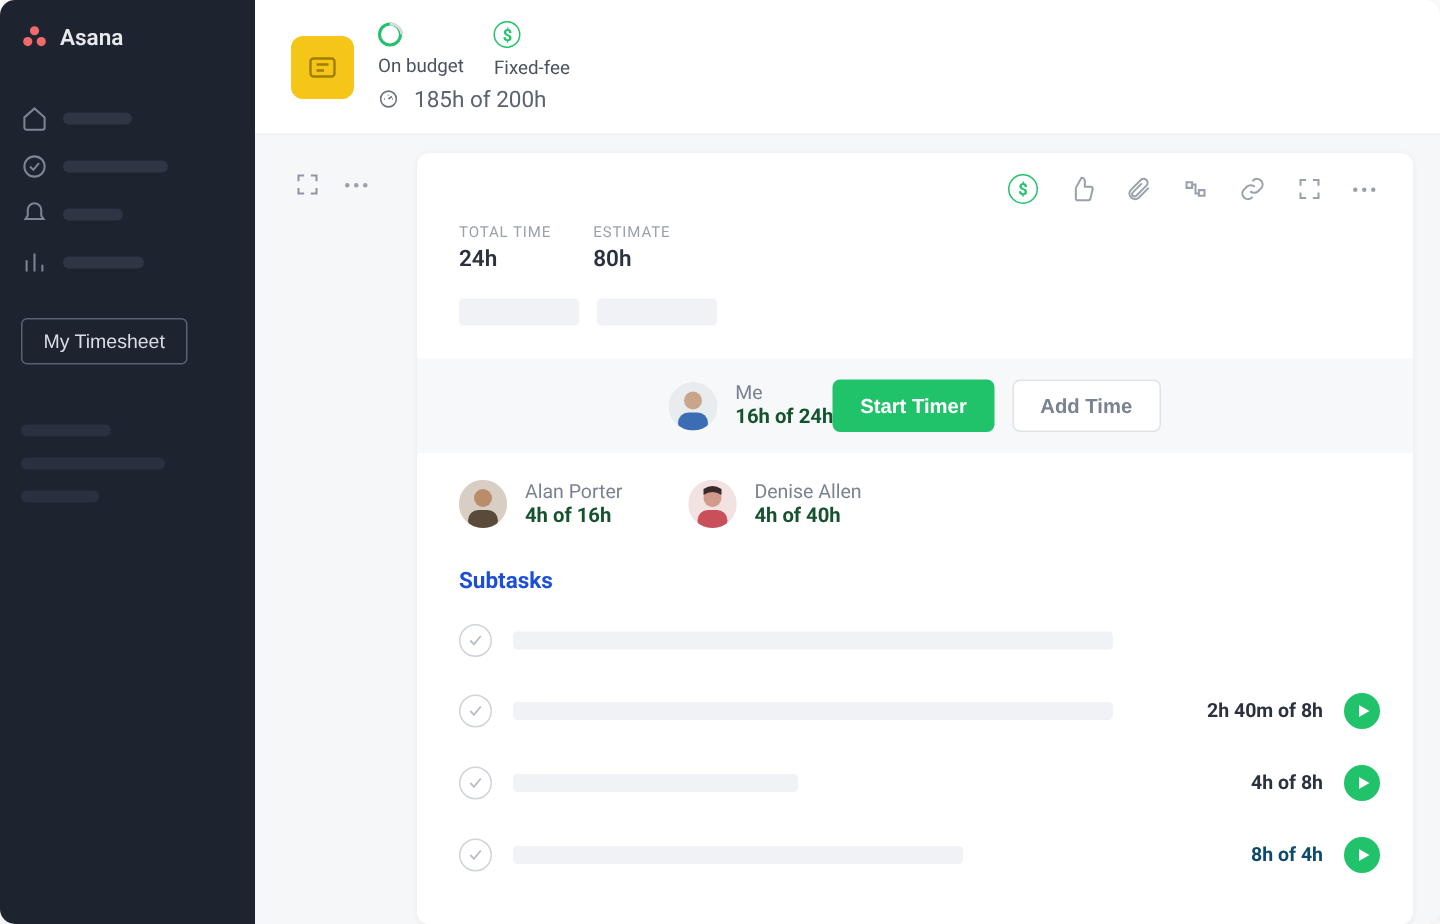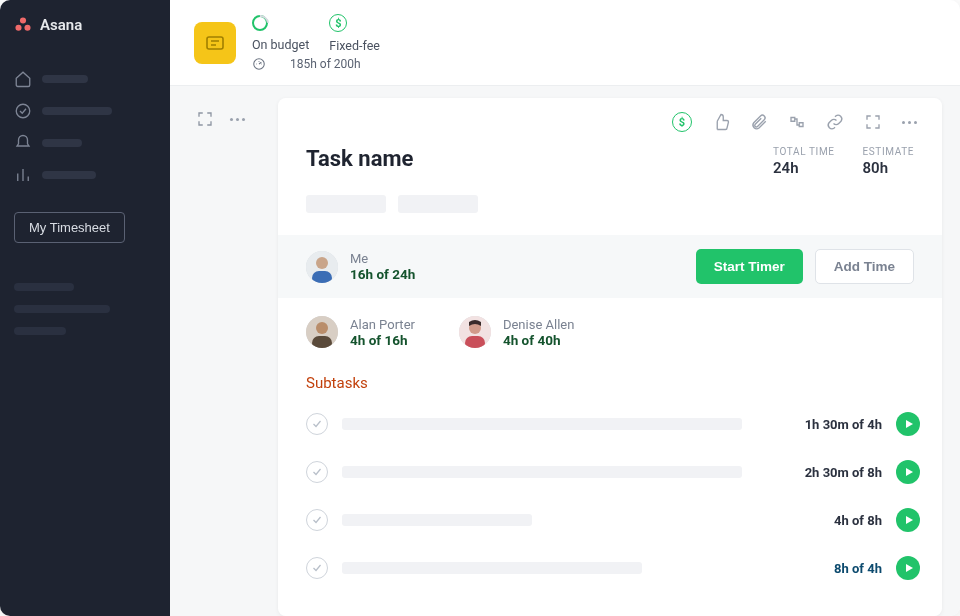--- a/index.html
+++ b/index.html
@@ -18,21 +18,21 @@
 .main { flex: 1; display: flex; flex-direction: column; background: #f6f7f8; min-width: 0; }
 .topbar { background: #fff; border-bottom: 1px solid #eceef0; padding: 14px 24px; display: flex; align-items: center; gap: 16px; }
 .proj-icon { width: 42px; height: 42px; background: #f5c518; border-radius: 8px; display: flex; align-items: center; justify-content: center; color: #a07f00; }
 .proj-head { display: flex; flex-direction: column; gap: 4px; }
 .proj-row1 { display: flex; align-items: center; gap: 20px; }
 .proj-title { font-size: 20px; font-weight: 700; color: #1f2430; }
 .badge { display: flex; align-items: flex-start; gap: 6px; font-size: 12.5px; color: #4a5260; flex-direction: column; }
 .badge .ring { width: 16px; height: 16px; border-radius: 50%; border: 2.5px solid #21c36a; position: relative; }
 .badge .ring::after { content:""; position:absolute; inset:-2.5px; border-radius:50%; border:2.5px solid transparent; border-top-color:#d6dbe0; transform: rotate(40deg); }
 .badge .dollar { width: 18px; height: 18px; border-radius: 50%; border: 1.8px solid #21c36a; color: #21c36a; font-size: 11px; font-weight: 700; display:flex; align-items:center; justify-content:center; }
-.proj-row2 { display: flex; align-items: center; gap: 24px; font-size: 12px; color: #5b6372; }
+.proj-row2 { display: flex; align-items: center; gap: 10px; font-size: 15px; color: #5b6372; }
 .proj-row2 svg { color: #6a7280; }
 
 .body { flex: 1; padding: 12px 18px 0 12px; display: flex; gap: 16px; min-height: 0; }
 .leftpad { flex-shrink: 0; width: 80px; display: flex; align-items: flex-start; justify-content: space-between; padding: 12px 14px 0 14px; color: #8f96a3; }
 .leftpad .ibtn { width: 18px; height: 18px; cursor: pointer; }
 .dots { display: flex; gap: 3px; align-items: center; }
 .dots span { width: 3px; height: 3px; background: #9aa1ad; border-radius: 50%; }
 
 .card { flex: 1; background: #fff; border-radius: 8px; box-shadow: 0 1px 4px rgba(20,25,40,0.06); overflow-y: auto; padding-bottom: 28px; }
 .card-toolbar { display: flex; justify-content: flex-end; gap: 20px; padding: 14px 22px 8px 22px; align-items: center; color: #9aa1ad; }
@@ -42,34 +42,34 @@
 .task-head { padding: 6px 28px 18px 28px; display: flex; align-items: flex-start; justify-content: space-between; }
 .task-name { font-size: 22px; font-weight: 700; color: #1f2430; }
 .metrics { display: flex; gap: 28px; }
 .metric { text-align: left; }
 .metric .ml { font-size: 10px; letter-spacing: 0.6px; color: #9aa1ad; font-weight: 400; }
 .metric .mv { font-size: 15px; font-weight: 600; color: #2b313f; margin-top: 2px; }
 
 .ph-row { display: flex; gap: 12px; padding: 0 28px 22px 28px; }
 .ph { height: 18px; background: #f1f2f5; border-radius: 3px; }
 
-.me-bar { background: #f6f8f9; margin: 0; padding: 14px 28px; display: flex; align-items: center; justify-content: space-between; }
+.me-bar { background: #f6f8f9; margin: 0; padding: 14px 28px; display: flex; align-items: center; justify-content: center; }
 .person { display: flex; align-items: center; gap: 12px; }
 .avatar { width: 32px; height: 32px; border-radius: 50%; background: #d6dbe0; overflow: hidden; display:flex; align-items:center; justify-content:center; flex-shrink:0; }
 .avatar svg { width: 32px; height: 32px; }
 .pname { font-size: 13px; color: #7a8291; }
 .ptime { font-size: 13.5px; font-weight: 700; color: #14532d; }
 .actions { display: flex; gap: 12px; }
 .btn { padding: 9px 18px; border-radius: 5px; font-size: 13.5px; font-weight: 600; cursor: pointer; border: none; }
 .btn.primary { background: #21c36a; color: #fff; }
 .btn.secondary { background: #fff; color: #7a8291; border: 1px solid #dfe3e8; }
 
 .assignees { display: flex; gap: 44px; padding: 18px 28px 10px 28px; }
 
-.section-title { font-size: 15px; font-weight: 400; color: #c2410c; padding: 16px 28px 8px 28px; }
+.section-title { font-size: 15px; font-weight: 700; color: #1d4ed8; padding: 16px 28px 8px 28px; }
 
 .subtask { display: flex; align-items: center; gap: 14px; padding: 12px 22px 12px 28px; }
 .check { width: 22px; height: 22px; border-radius: 50%; border: 1.5px solid #cfd4db; color: #b8bfc9; display:flex; align-items:center; justify-content:center; cursor:pointer; flex-shrink:0; }
 .sub-ph { height: 12px; background: #f1f2f5; border-radius: 3px; }
 .sub-right { margin-left: auto; display: flex; align-items: center; gap: 14px; }
 .sub-time { font-size: 13px; font-weight: 700; color: #2b313f; white-space: nowrap; }
 .sub-time.over { color: #0c4a6e; }
 .play { width: 24px; height: 24px; border-radius: 50%; background: #21c36a; display:flex; align-items:center; justify-content:center; cursor:pointer; flex-shrink:0; }
 .play svg { margin-left: 1px; }
 </style>
@@ -185,21 +185,20 @@
               <path d="M9 4H4v5M15 4h5v5M15 20h5v-5M9 20H4v-5"></path>
             </svg>
           <div class="dots tic">
               <span></span>
               <span></span>
               <span></span>
             </div>
         </div>
 
         <div class="task-head">
-          <div class="task-name">Task name</div>
           <div class="metrics">
             <div class="metric">
               <div class="ml">TOTAL TIME</div>
               <div class="mv">24h</div>
             </div>
             <div class="metric">
               <div class="ml">ESTIMATE</div>
               <div class="mv">80h</div>
             </div>
           </div>
@@ -262,39 +261,31 @@
 
         <div class="section-title">Subtasks</div>
 
         <div class="subtask">
           <div class="check">
               <svg width="12" height="12" viewBox="0 0 24 24" fill="none" stroke="currentColor" stroke-width="2.5">
                 <path d="M5 12l5 5 9-11"></path>
               </svg>
             </div>
           <div class="sub-ph" style="width:400px"></div>
-          <div class="sub-right">
-            <div class="sub-time">1h 30m of 4h</div>
-            <div class="play">
-                <svg width="10" height="10" viewBox="0 0 10 10">
-                  <path d="M2 1l7 4-7 4z" fill="#fff"></path>
-                </svg>
-              </div>
-          </div>
         </div>
 
         <div class="subtask">
           <div class="check">
               <svg width="12" height="12" viewBox="0 0 24 24" fill="none" stroke="currentColor" stroke-width="2.5">
                 <path d="M5 12l5 5 9-11"></path>
               </svg>
             </div>
           <div class="sub-ph" style="width:400px"></div>
           <div class="sub-right">
-            <div class="sub-time">2h 30m of 8h</div>
+            <div class="sub-time">2h 40m of 8h</div>
             <div class="play">
                 <svg width="10" height="10" viewBox="0 0 10 10">
                   <path d="M2 1l7 4-7 4z" fill="#fff"></path>
                 </svg>
               </div>
           </div>
         </div>
 
         <div class="subtask">
           <div class="check">

